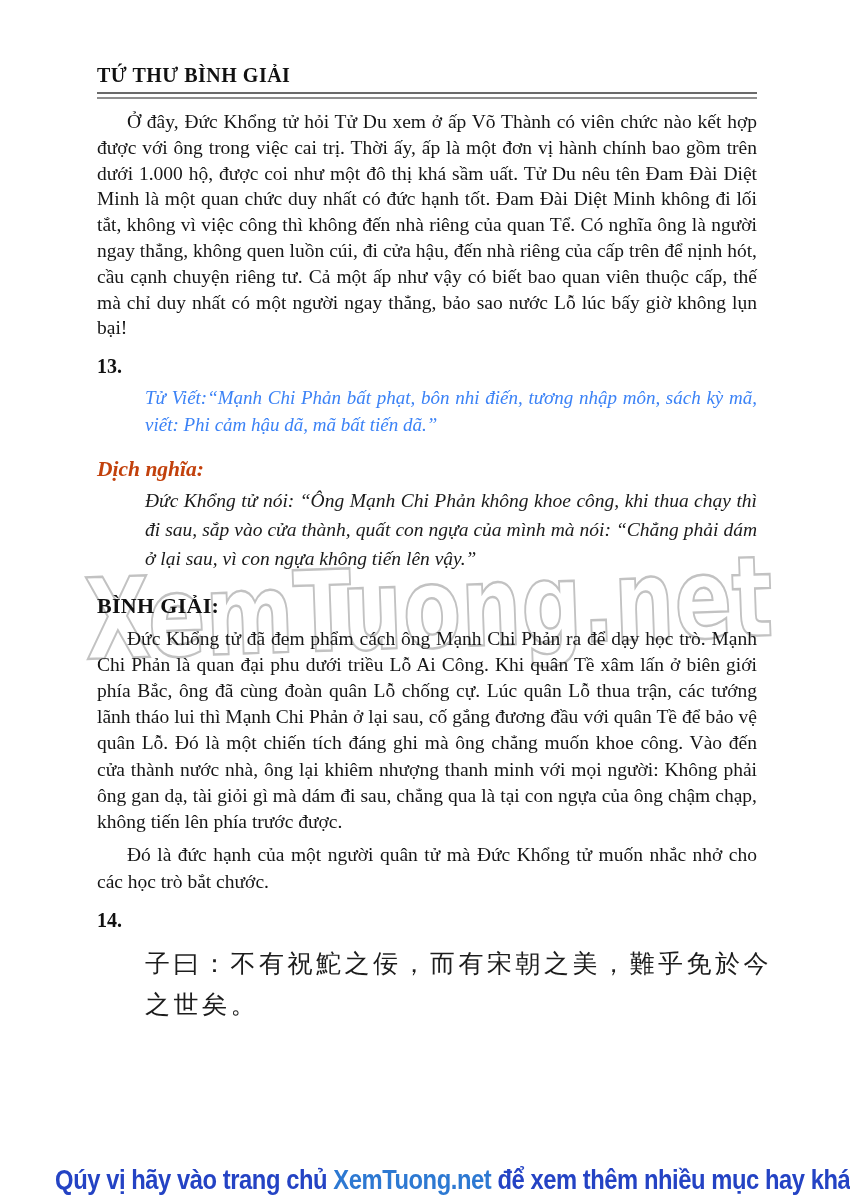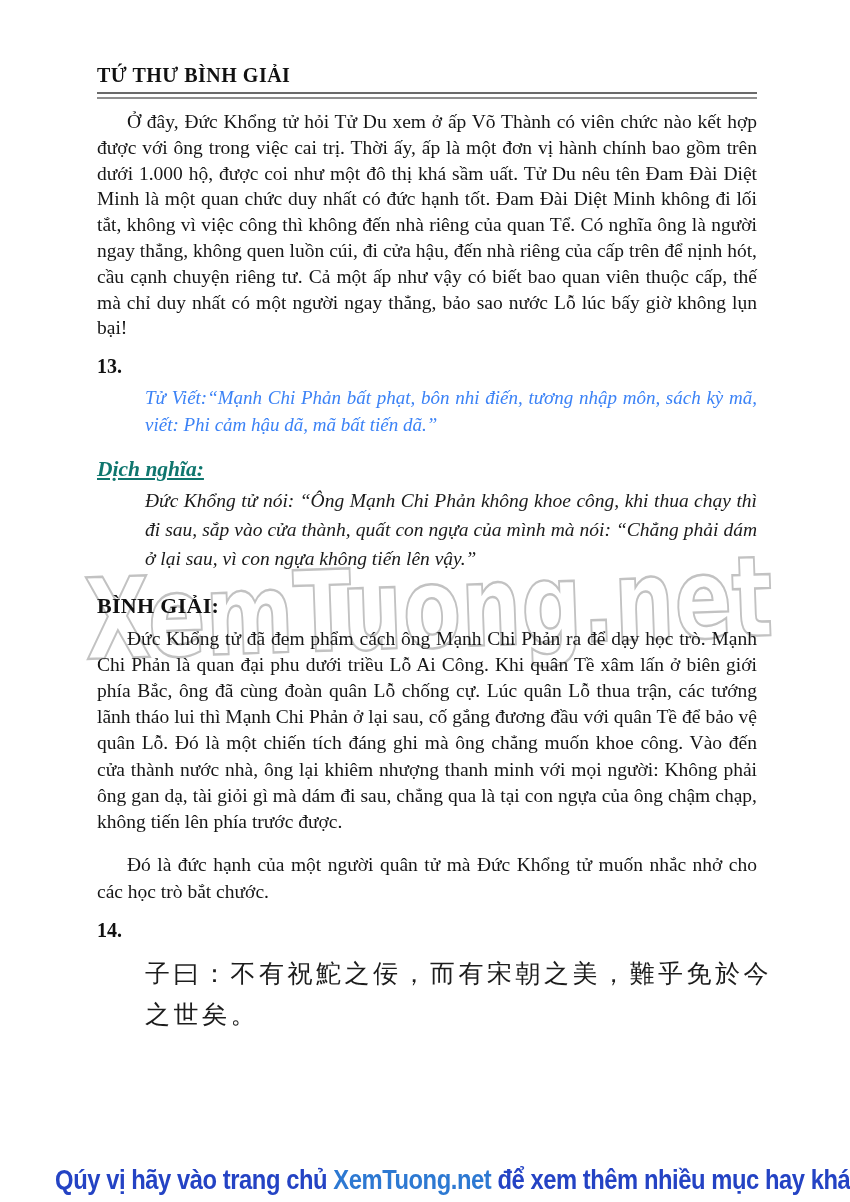--- a/index.html
+++ b/index.html
@@ -31,31 +31,31 @@
   }
   .chinese-line{
     font-size:25px;line-height:41px;letter-spacing:3.5px;white-space:nowrap;
     font-family:"Liberation Serif", serif;
   }
   .translit{
     margin-left:48px;margin-top:6px;font-style:italic;font-size:19px;
     line-height:27px;text-align:justify;color:#3b82f6;
   }
   .dich-nghia{
-    font-weight:bold;font-style:italic;font-size:21.5px;margin-top:10px;color:#0f766e;text-decoration:underline;
+    font-weight:bold;font-style:italic;font-size:21.5px;margin-top:10px;color:#c2410c;
   }
   .translation{
     margin-left:48px;margin-top:4px;font-style:italic;font-size:19.5px;
     line-height:29px;text-align:justify;color:#1a1a1a;
   }
   .binh-giai{
     font-weight:bold;font-size:22px;margin-top:12px;letter-spacing:0.3px;color:#111;
   }
   .commentary{margin-top:7px;line-height:26.2px;}
-  .commentary2{margin-top:17px;line-height:26.2px;}
+  .commentary2{margin-top:7px;line-height:26.2px;}
   .page-number{
     font-weight:bold;font-size:19px;margin-top:12px;color:#111;
   }
   .watermark-svg{
     position:absolute;left:70px;top:515px;z-index:0;pointer-events:none;
   }
   .footer{
     position:absolute;left:0;bottom:6px;width:850px;text-align:center;z-index:2;
     font-family:"Liberation Sans", sans-serif;
   }

